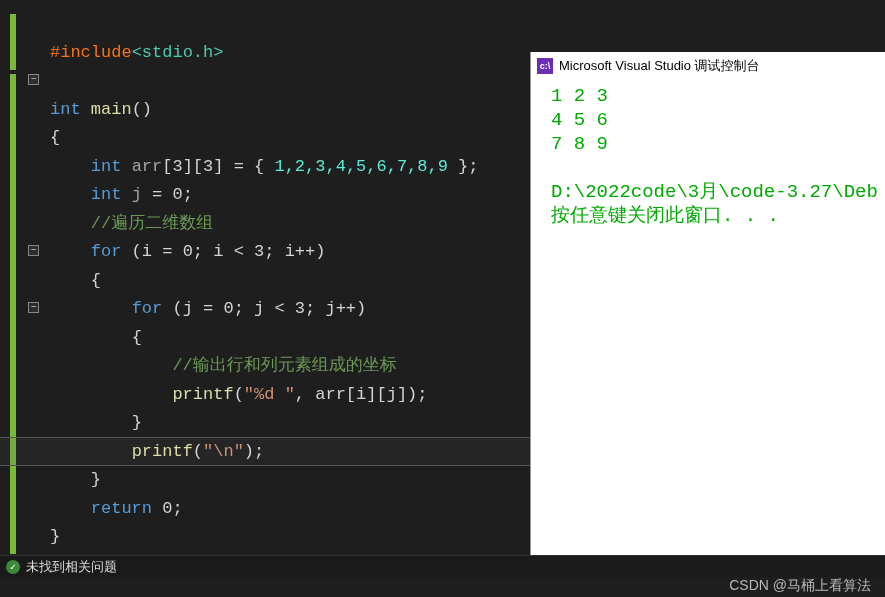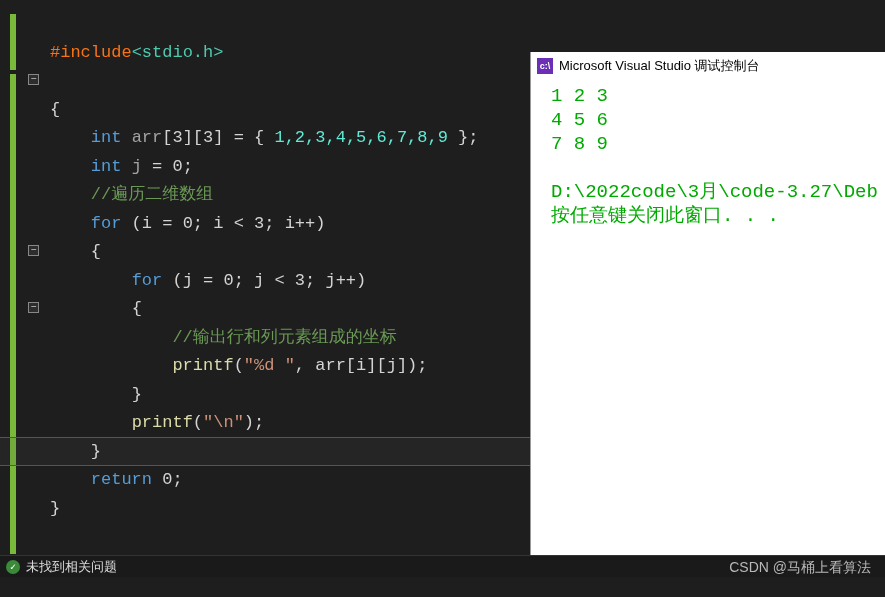--- a/index.html
+++ b/index.html
@@ -142,21 +142,21 @@
 .console-body {
   padding: 4px 20px;
   font-size: 19px;
   line-height: 24px;
   color: #0a0;
   white-space: pre;
 }
 .watermark {
   position: absolute;
   right: 14px;
-  bottom: 20px;
+  bottom: 2px;
   color: #b8b8b8;
   font-size: 14px;
   font-family: 'Microsoft YaHei', sans-serif;
 }
 </style>
 </head>
 <body>
 
 <div class="editor">
   <div class="change-bar" style="top:14px;height:56px"></div>
@@ -167,20 +167,21 @@
     <div class="fold-icon" style="top:245px">−</div>
     <div class="fold-icon" style="top:302px">−</div>
   </div>
 
   <div class="highlight-line" style="top:437px"></div>
 
   <div class="code-area">
     <div class="line"></div>
     <div class="line"><span class="inc">#include</span><span class="lib">&lt;stdio.h&gt;</span></div>
     <div class="line"></div>
+    <div class="line"><span class="kw">int</span><span class="pun"> </span><span class="fn">main</span><span class="pun">()</span></div>
     <div class="line"><span class="pun">{</span></div>
     <div class="line"><span class="guide">    </span><span class="kw">int</span><span class="pun"> </span><span class="id">arr</span><span class="pun">[3][3]</span><span class="pun"> = { </span><span class="num">1,2,3,4,5,6,7,8,9</span><span class="pun"> };</span></div>
     <div class="line"><span class="guide">    </span><span class="kw">int</span><span class="pun"> </span><span class="id">j</span><span class="pun"> = 0;</span></div>
     <div class="line"><span class="guide">    </span><span class="cmt">//遍历二维数组</span></div>
     <div class="line"><span class="guide">    </span><span class="kw">for</span><span class="pun"> (i = 0; i &lt; 3; i++)</span></div>
     <div class="line"><span class="guide">    </span><span class="pun">{</span></div>
     <div class="line"><span class="guide">        </span><span class="kw">for</span><span class="pun"> (j = 0; j &lt; 3; j++)</span></div>
     <div class="line"><span class="guide">        </span><span class="pun">{</span></div>
     <div class="line"><span class="guide">            </span><span class="cmt">//输出行和列元素组成的坐标</span></div>
     <div class="line"><span class="guide">            </span><span class="fn">printf</span><span class="pun">(</span><span class="str">"%d "</span><span class="pun">, arr[i][j]);</span></div>

